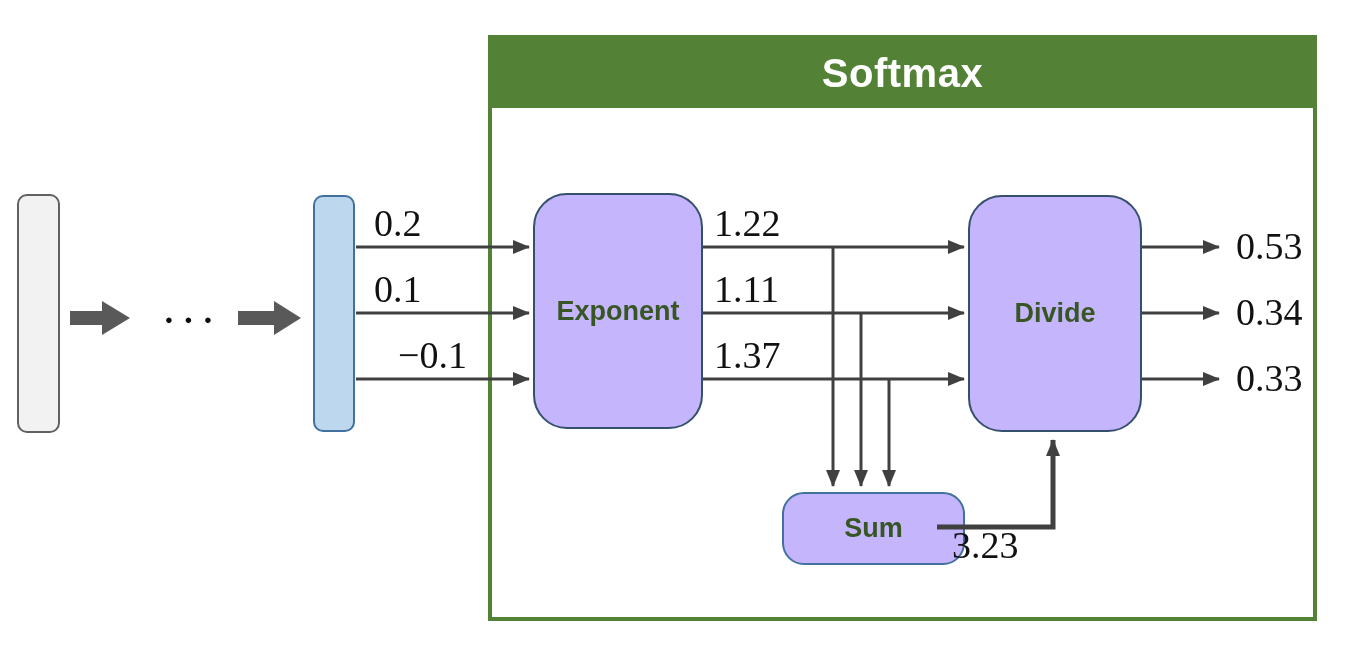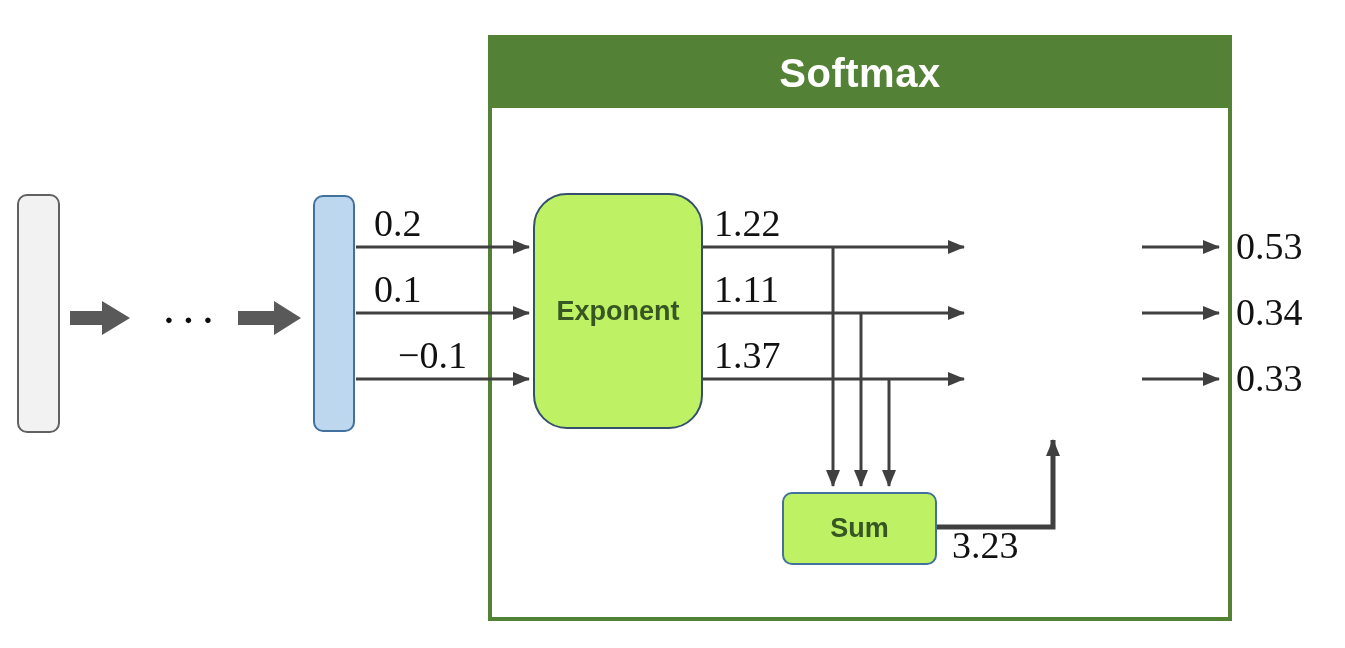--- a/index.html
+++ b/index.html
@@ -5,21 +5,21 @@
   html,body{margin:0;padding:0;background:#ffffff;}
   .canvas{
     position:relative;
     width:1345px;height:648px;
     background:#ffffff;
     font-family:"Liberation Sans","DejaVu Sans",sans-serif;
     overflow:hidden;
   }
   
   .softmax{
-    position:absolute;left:488px;top:35px;width:744px;height:586px;
+    position:absolute;left:488px;top:35px;width:829px;height:586px;
     border:4px solid #538135;box-sizing:border-box;background:#ffffff;
   }
   .softmax-header{
     position:absolute;left:0;top:0;width:100%;height:69px;
     background:#538135;display:flex;align-items:center;justify-content:center;
   }
   .softmax-title{
     color:#ffffff;font-size:40px;font-weight:bold;letter-spacing:0.5px;
   }
   
@@ -29,29 +29,29 @@
   .vbar.gray{
     left:17px;top:194px;width:43px;height:239px;
     background:#F2F2F2;border:2px solid #616161;
   }
   .vbar.blue{
     left:313px;top:195px;width:42px;height:237px;
     background:#BDD7EE;border:2px solid #41719C;
   }
   
   .pbox{
-    position:absolute;box-sizing:border-box;background:#bef264;
+    position:absolute;box-sizing:border-box;background:#c4b5fd;
     border:2px solid #35506B;display:flex;align-items:center;justify-content:center;
   }
   .pbox .pbox-label{
     color:#375623;font-weight:bold;font-size:27px;
   }
   .pbox.exponent{left:533px;top:193px;width:170px;height:236px;border-radius:34px;}
   .pbox.divide{left:968px;top:195px;width:174px;height:237px;border-radius:34px;}
-  .pbox.sum{left:782px;top:492px;width:155px;height:73px;border-radius:10px;border-color:#41719C;}
+  .pbox.sum{left:782px;top:492px;width:183px;height:73px;border-radius:22px;border-color:#41719C;}
   
   .num{
     position:absolute;
     font-family:"Liberation Serif","DejaVu Serif",serif;
     font-size:38px;color:#111111;line-height:40px;white-space:nowrap;
   }
   
   .dots{
     position:absolute;left:162px;top:300px;
     font-size:26px;font-weight:bold;color:#0b0b0b;letter-spacing:7px;
@@ -70,20 +70,23 @@
       <span class="softmax-title">Softmax</span>
     </div>
   </div>
 
   <div class="vbar gray"></div>
   <div class="vbar blue"></div>
   <div class="dots" style="font-size:13px;letter-spacing:4px;top:312px;left:165px;">● ● ●</div>
 
   <div class="pbox exponent">
     <span class="pbox-label">Exponent</span>
+  </div>
+  <div class="pbox divide">
+    <span class="pbox-label">Divide</span>
   </div>
   <div class="pbox sum">
     <span class="pbox-label">Sum</span>
   </div>
 
   <span class="num" style="left:374px;top:203px;">0.2</span>
   <span class="num" style="left:374px;top:269px;">0.1</span>
   <span class="num" style="left:350px;top:335px;margin-left:48px;">−0.1</span>
 
   <span class="num" style="left:714px;top:203px;">1.22</span>

